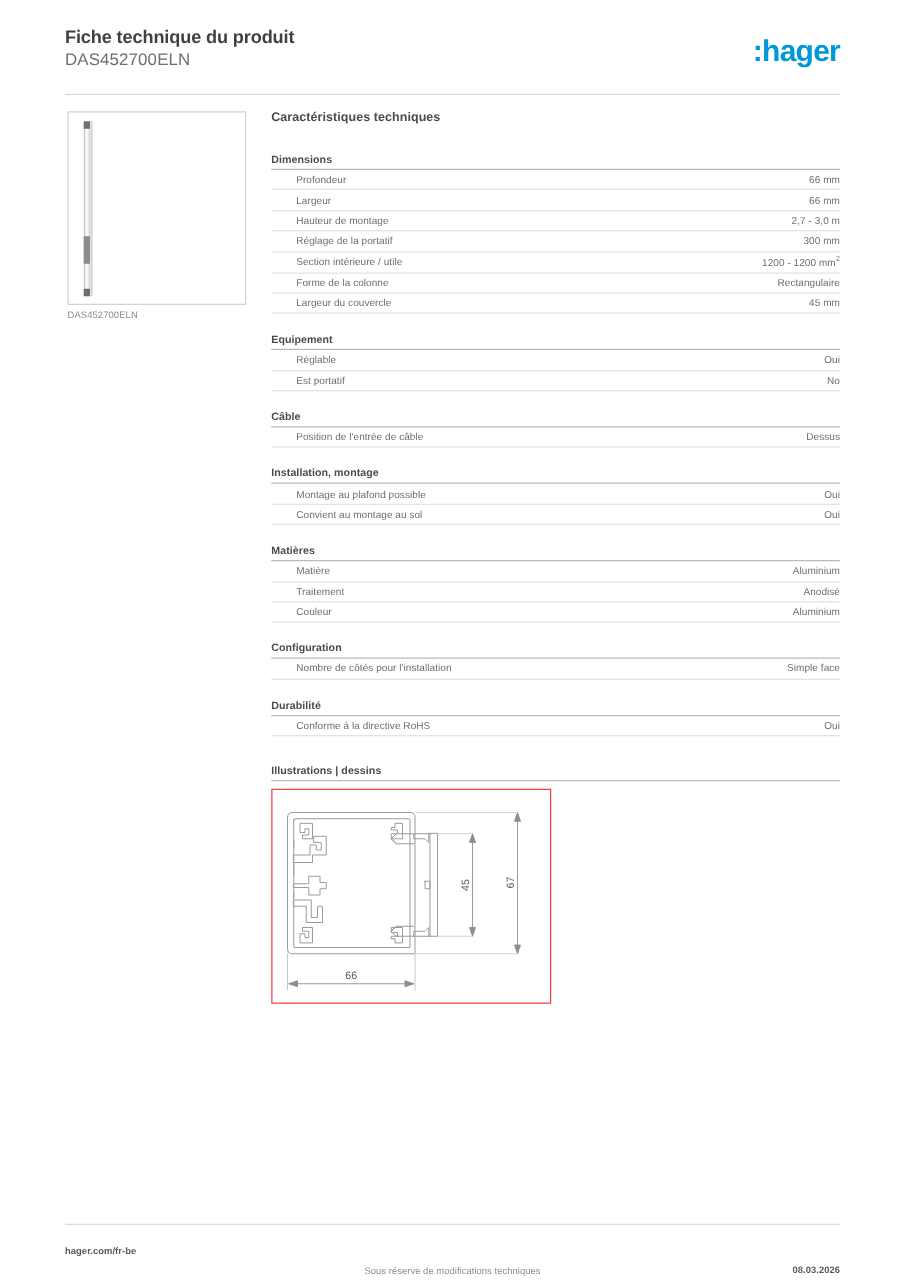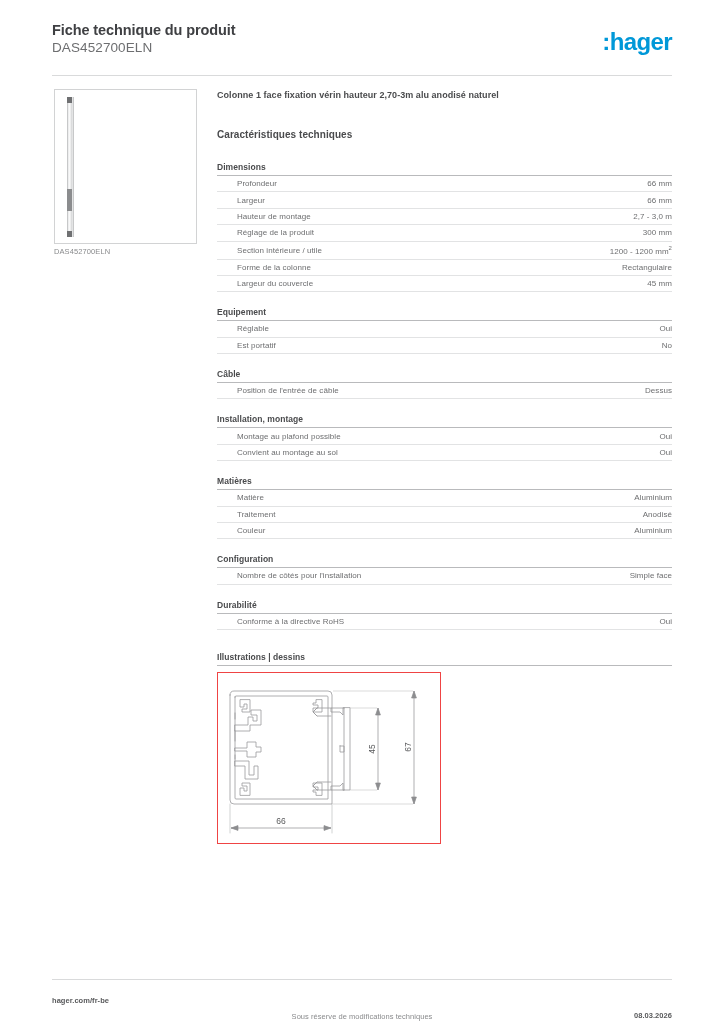--- a/index.html
+++ b/index.html
@@ -247,40 +247,39 @@
     <div class="column-img">
       <div class="col-body"></div>
       <div class="col-cap-top"></div>
       <div class="col-mid"></div>
       <div class="col-cap-bottom"></div>
     </div>
   </div>
   <div class="product-caption">DAS452700ELN</div>
 
   <div class="content">
-    <div class="product-name">Colonne 1 face fixation vérin hauteur 2,70-3m alu anodisé naturel</div>
     <div class="specs-title">Caractéristiques techniques</div>
 
     <div id="sections-container">
         <div class="section">
           <div class="section-head">Dimensions</div>
           <div class="row">
             <span class="label">Profondeur</span>
             <span class="value">66 mm</span>
           </div>
           <div class="row">
             <span class="label">Largeur</span>
             <span class="value">66 mm</span>
           </div>
           <div class="row">
             <span class="label">Hauteur de montage</span>
             <span class="value">2,7 - 3,0 m</span>
           </div>
           <div class="row">
-            <span class="label">Réglage de la produit</span>
+            <span class="label">Réglage de la portatif</span>
             <span class="value">300 mm</span>
           </div>
           <div class="row">
             <span class="label">Section intérieure / utile</span>
             <span class="value">1200 - 1200 mm<sup>2</sup></span>
           </div>
           <div class="row">
             <span class="label">Forme de la colonne</span>
             <span class="value">Rectangulaire</span>
           </div>

